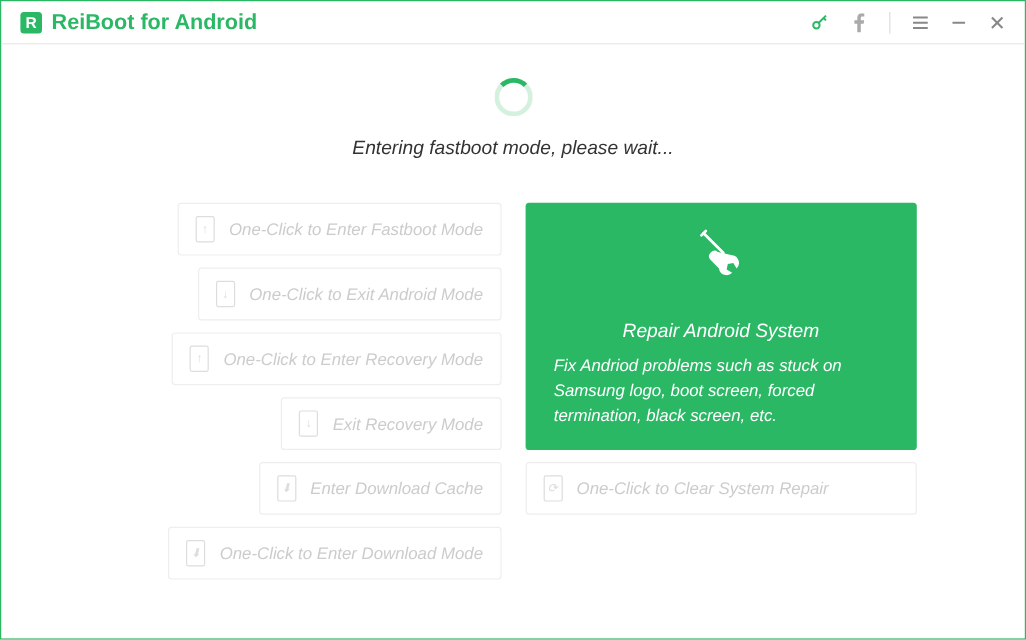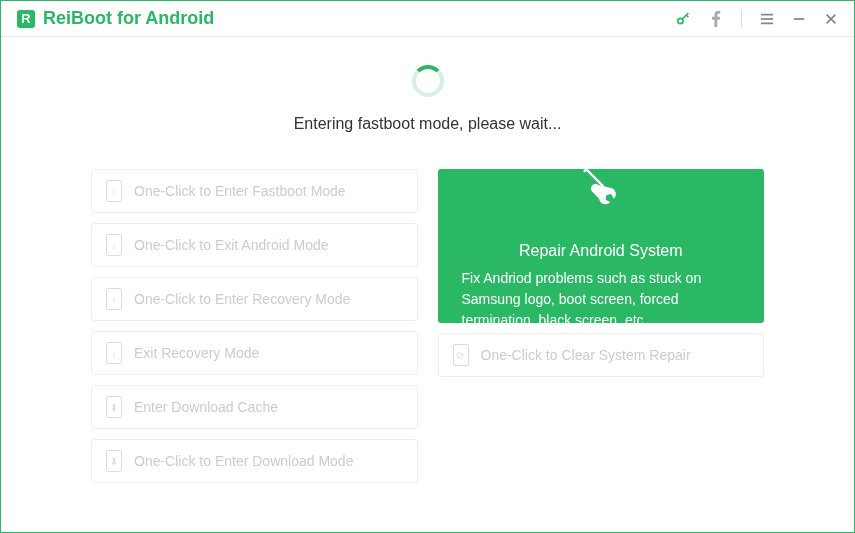--- a/index.html
+++ b/index.html
@@ -70,20 +70,21 @@
     }
     
     .titlebar-divider {
       width: 1px;
       height: 18px;
       background: #ddd;
     }
     
     .content {
       padding: 28px 90px 0;
+      font-style: italic;
     }
     
     .spinner-area {
       display: flex;
       flex-direction: column;
       align-items: center;
       margin-bottom: 36px;
     }
     
     .spinner {
@@ -109,20 +110,21 @@
     .options-grid {
       display: flex;
       gap: 20px;
     }
     
     .left-column {
       flex: 1;
       display: flex;
       flex-direction: column;
       gap: 10px;
+      align-items: flex-end;
     }
     
     .right-column {
       flex: 1;
       display: flex;
       flex-direction: column;
       gap: 10px;
     }
     
     .option-button {
@@ -152,21 +154,21 @@
       font-size: 10px;
       color: #ddd;
     }
     
     .option-label {
       color: #ccc;
       font-size: 14px;
     }
     
     .repair-card {
-      height: 154px;
+      height: 206px;
       background: #2ab865;
       border-radius: 3px;
       display: flex;
       flex-direction: column;
       align-items: center;
       justify-content: center;
       padding: 24px;
       cursor: pointer;
     }
     

